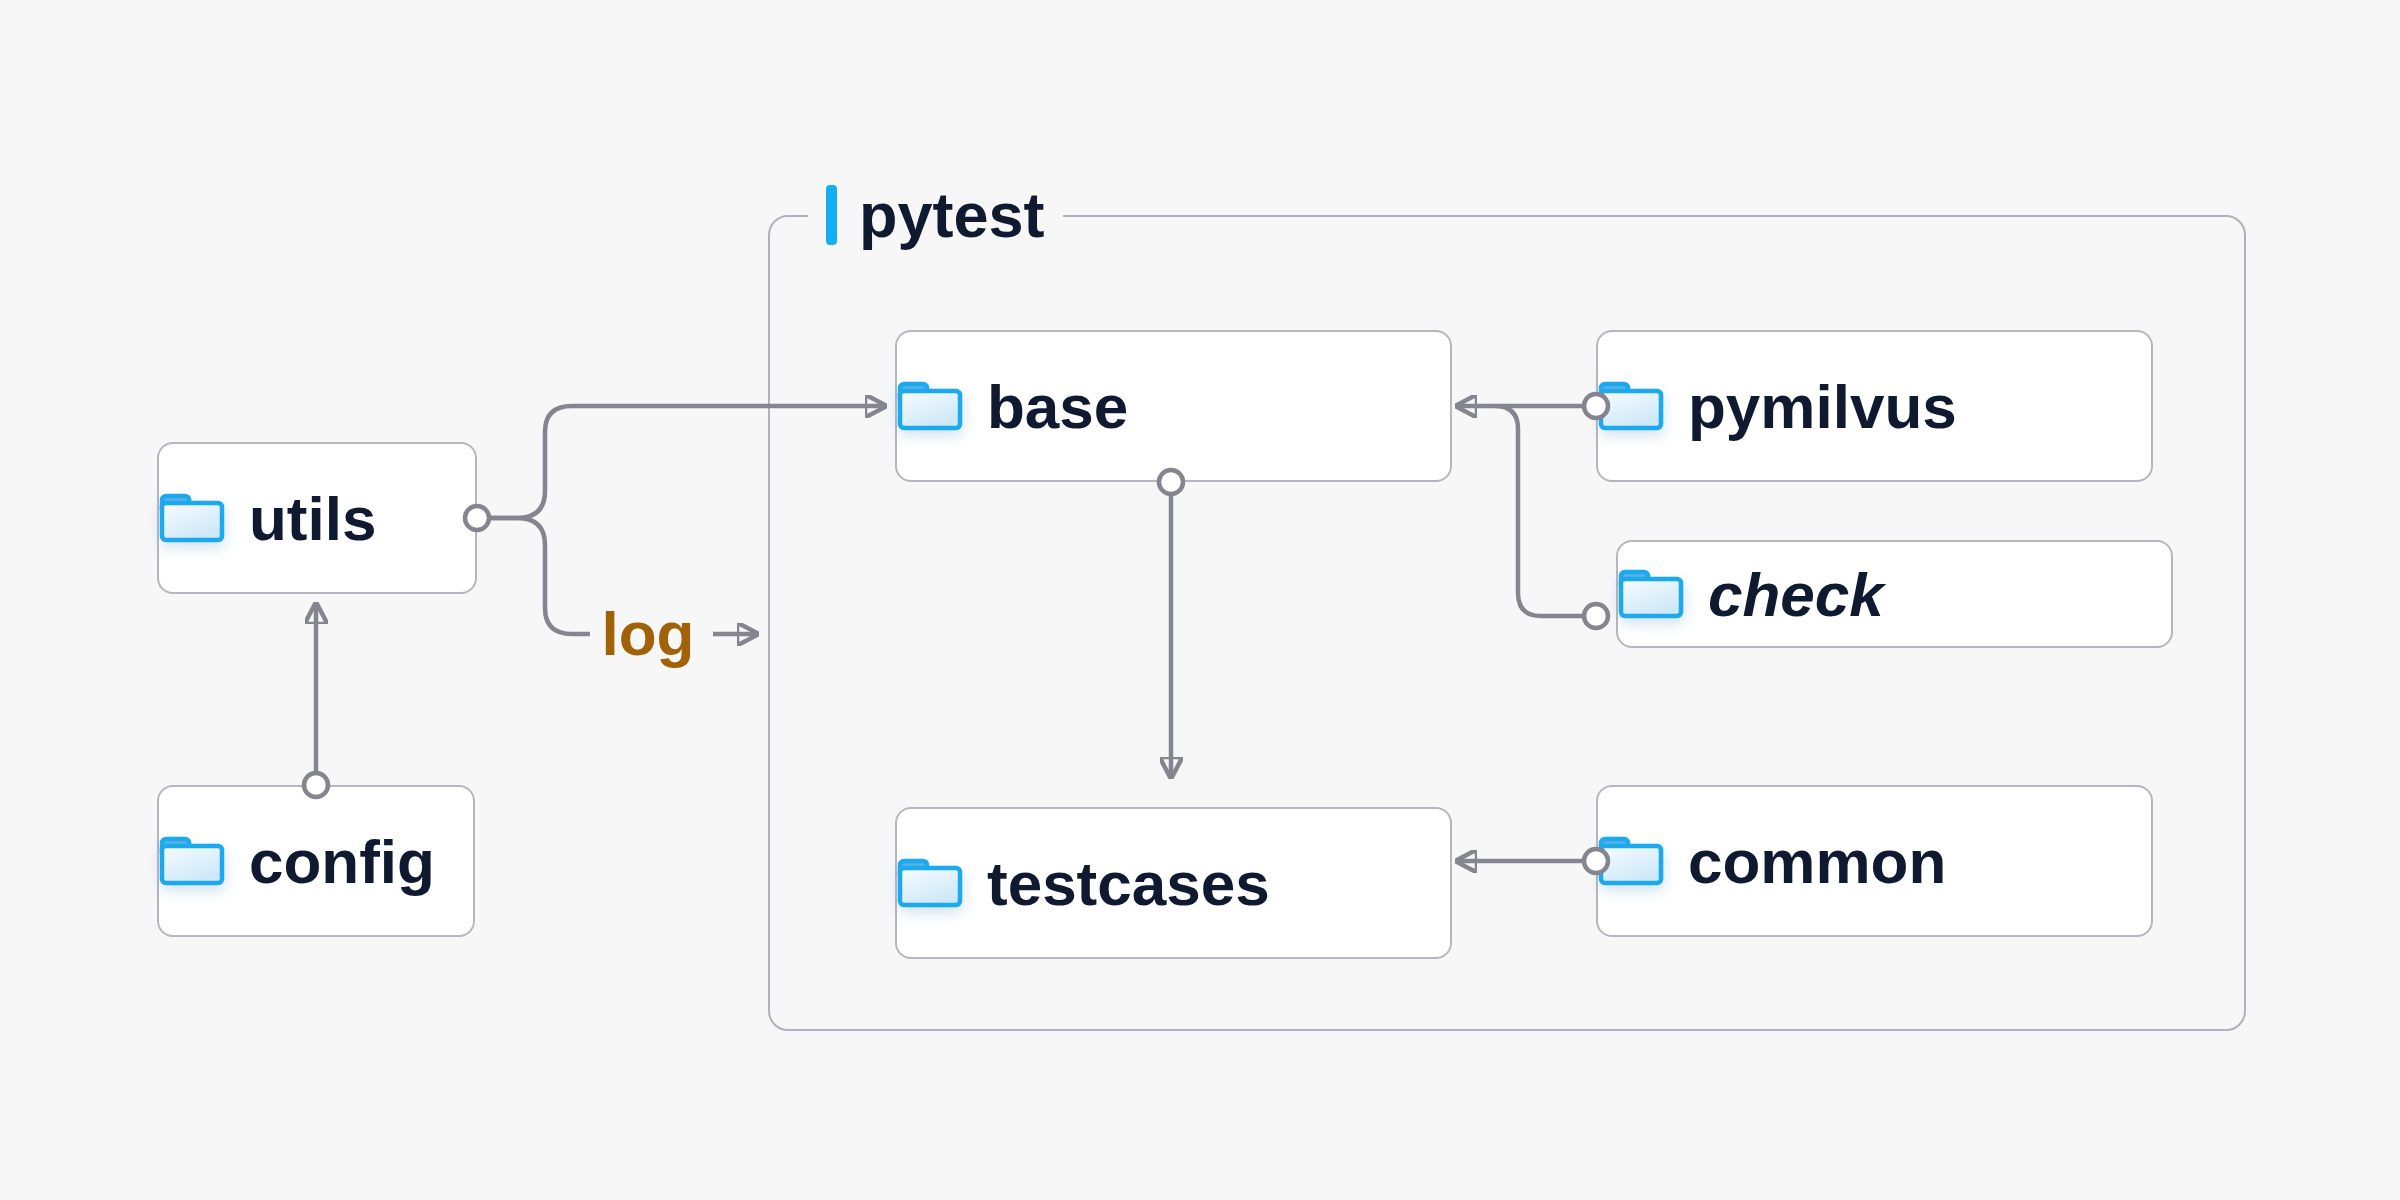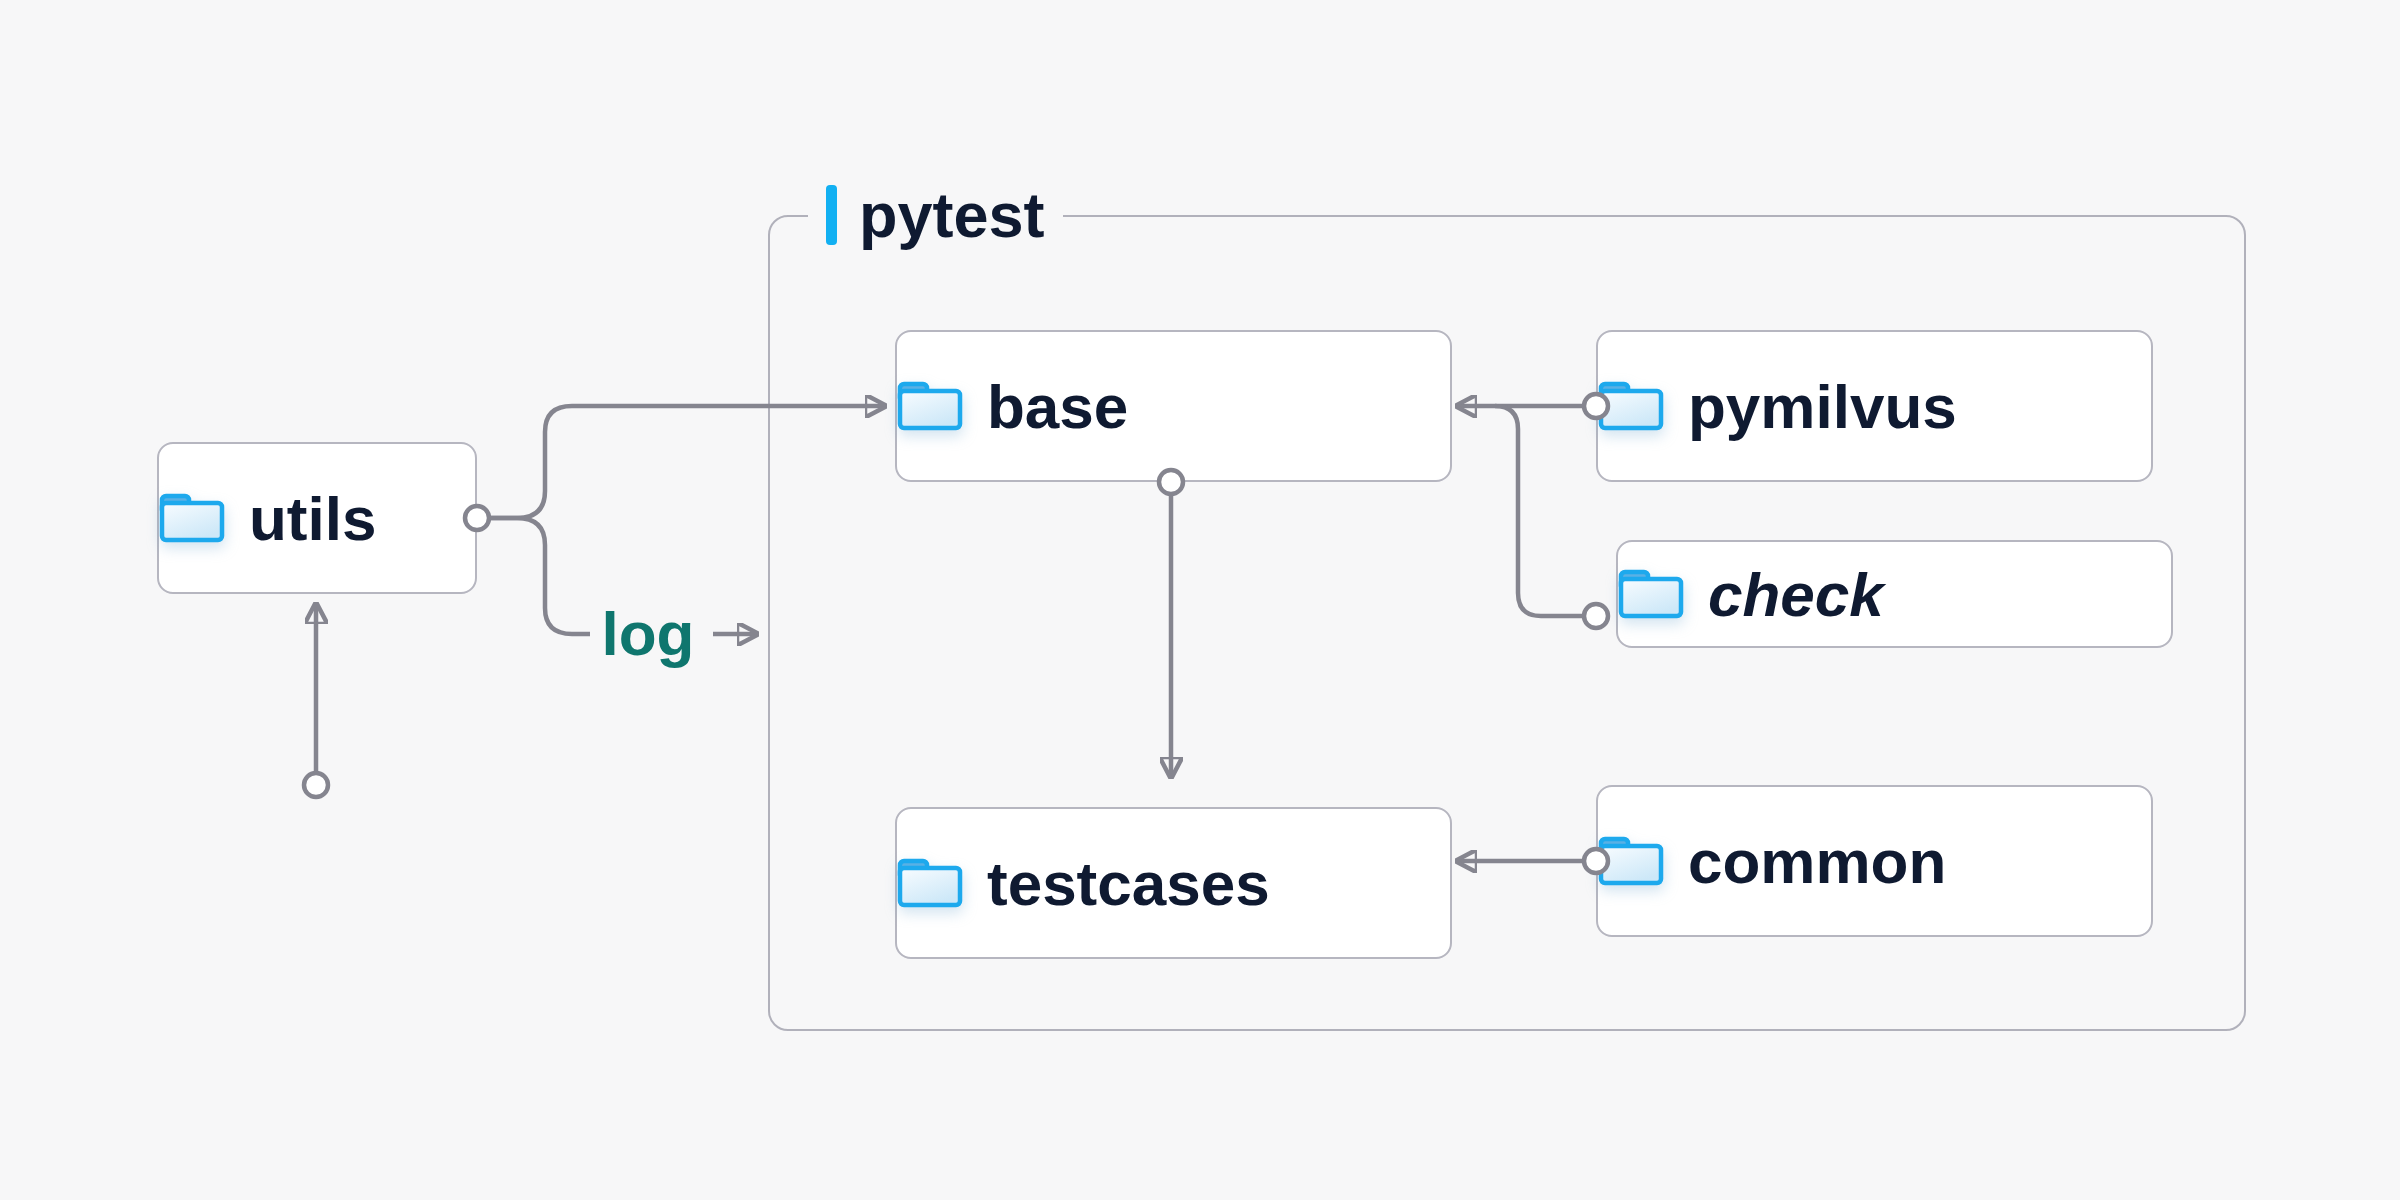--- a/index.html
+++ b/index.html
@@ -42,21 +42,21 @@
   #node-testcases{ left:895px;  top:785px; width:557px; height:152px;margin-top:22px; }
   #node-common   { left:1596px; top:785px; width:557px; height:152px; }
   .folder-icon{
     width:66px; height:50px; flex:0 0 auto;
     filter:drop-shadow(1px 6px 7px rgba(110,165,205,.30));
   }
   
   .edge-label{
     position:absolute; left:596px; top:601px; width:104px; height:66px;
     line-height:66px; text-align:center;
-    font-size:62px; font-weight:700; color:#0f766e; z-index:2;
+    font-size:62px; font-weight:700; color:#a16207; z-index:2;
   }
   
   .wires{
     position:absolute; left:0; top:0; width:2400px; height:1200px;
     z-index:4; pointer-events:none;
   }
   .wires path{ fill:none; stroke:#85858f; stroke-width:4.5; }
   .wires circle{ fill:#ffffff; stroke:#85858f; stroke-width:4.5; }
 </style>
 </head>
@@ -83,20 +83,26 @@
     <span class="group-label-text">pytest</span>
   </div>
 
   <div class="node" id="node-utils">
     <svg class="folder-icon" viewBox="0 0 66 50">
         <use href="#folder-sym"></use>
       </svg>
     <span class="node-label">utils</span>
   </div>
 
+  <div class="node" id="node-config">
+    <svg class="folder-icon" viewBox="0 0 66 50">
+        <use href="#folder-sym"></use>
+      </svg>
+    <span class="node-label">config</span>
+  </div>
 
   <div class="node" id="node-base">
     <svg class="folder-icon" viewBox="0 0 66 50">
         <use href="#folder-sym"></use>
       </svg>
     <span class="node-label">base</span>
   </div>
 
   <div class="node" id="node-pymilvus">
     <svg class="folder-icon" viewBox="0 0 66 50">

